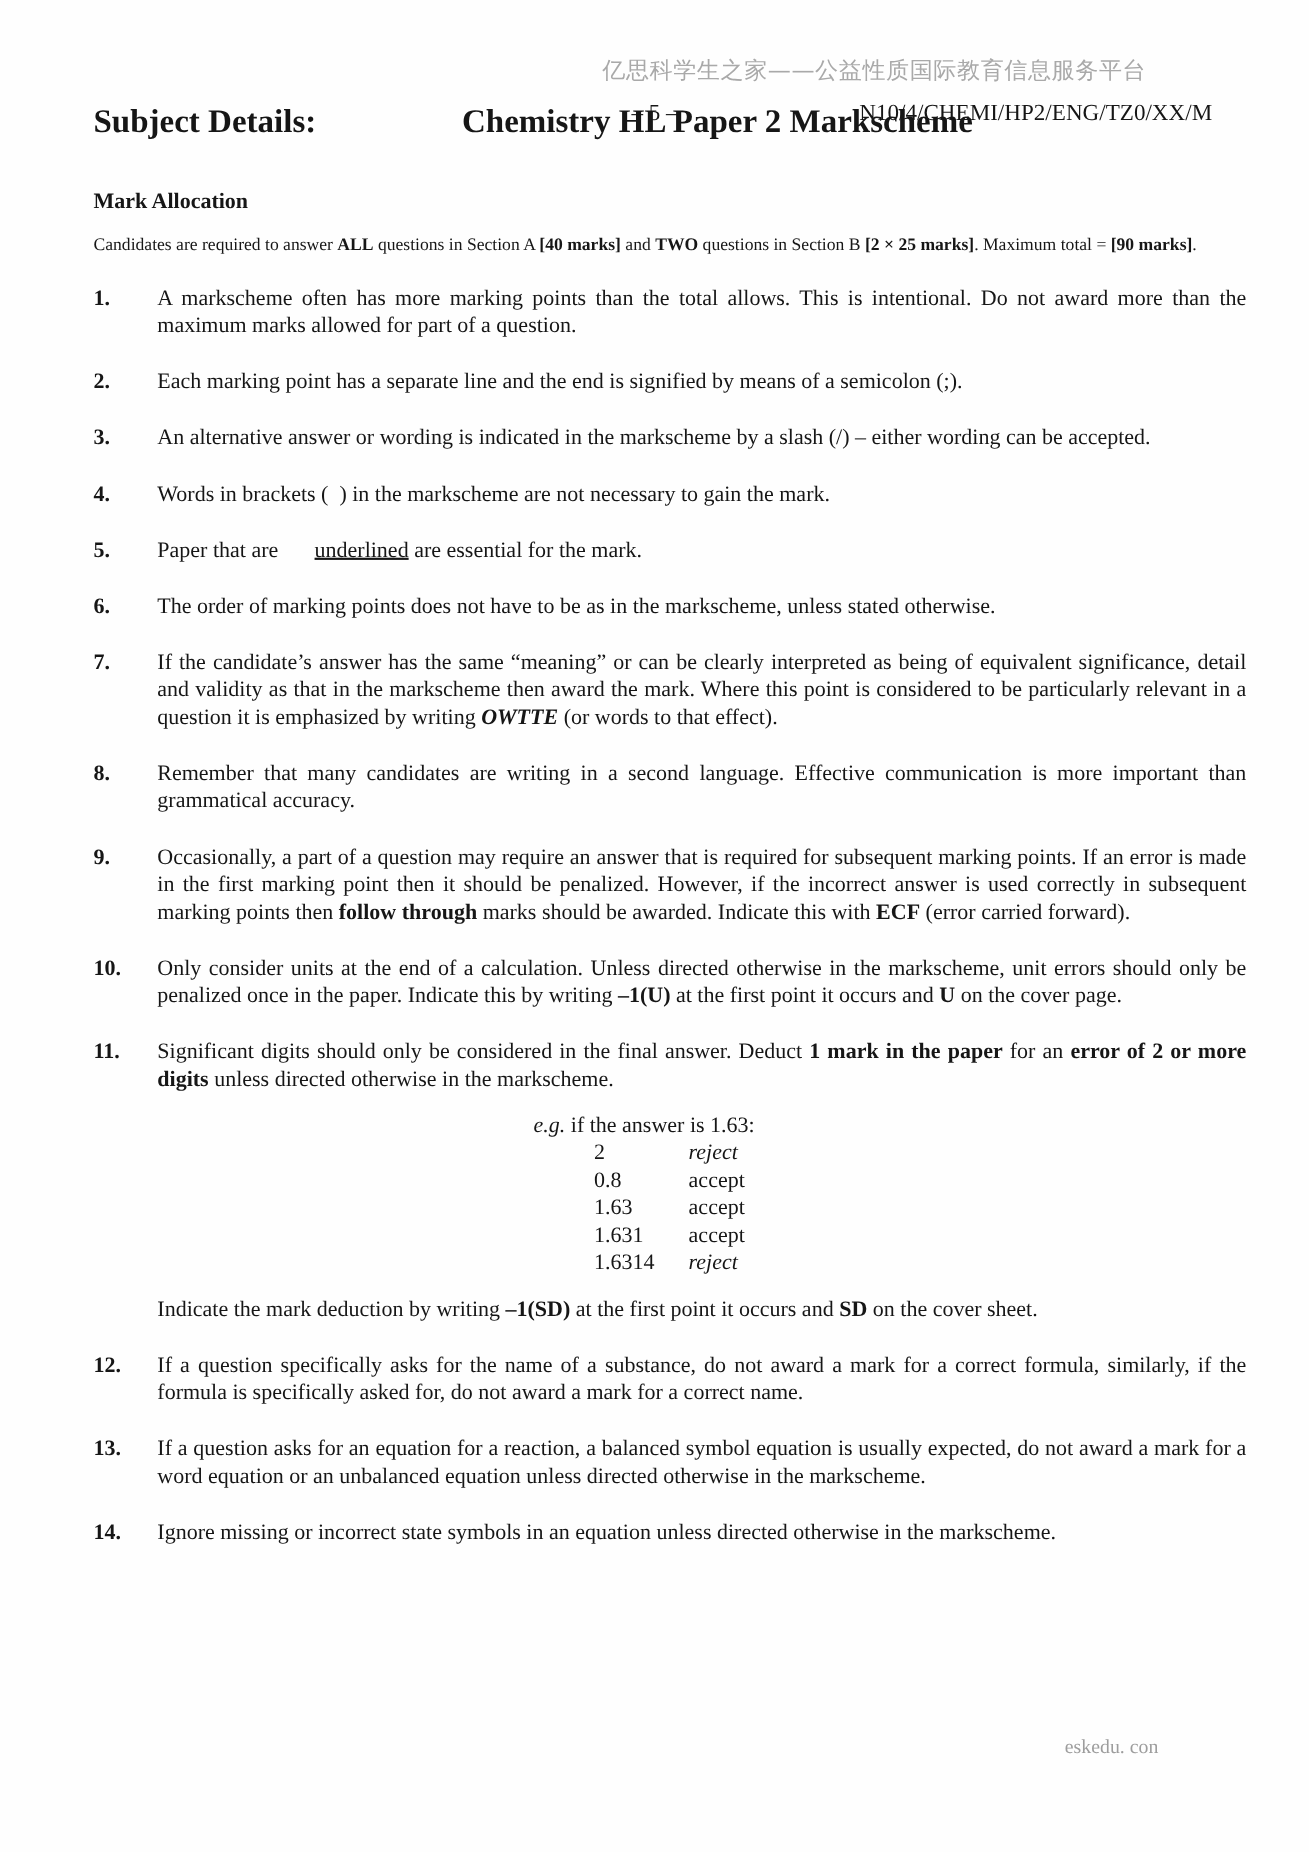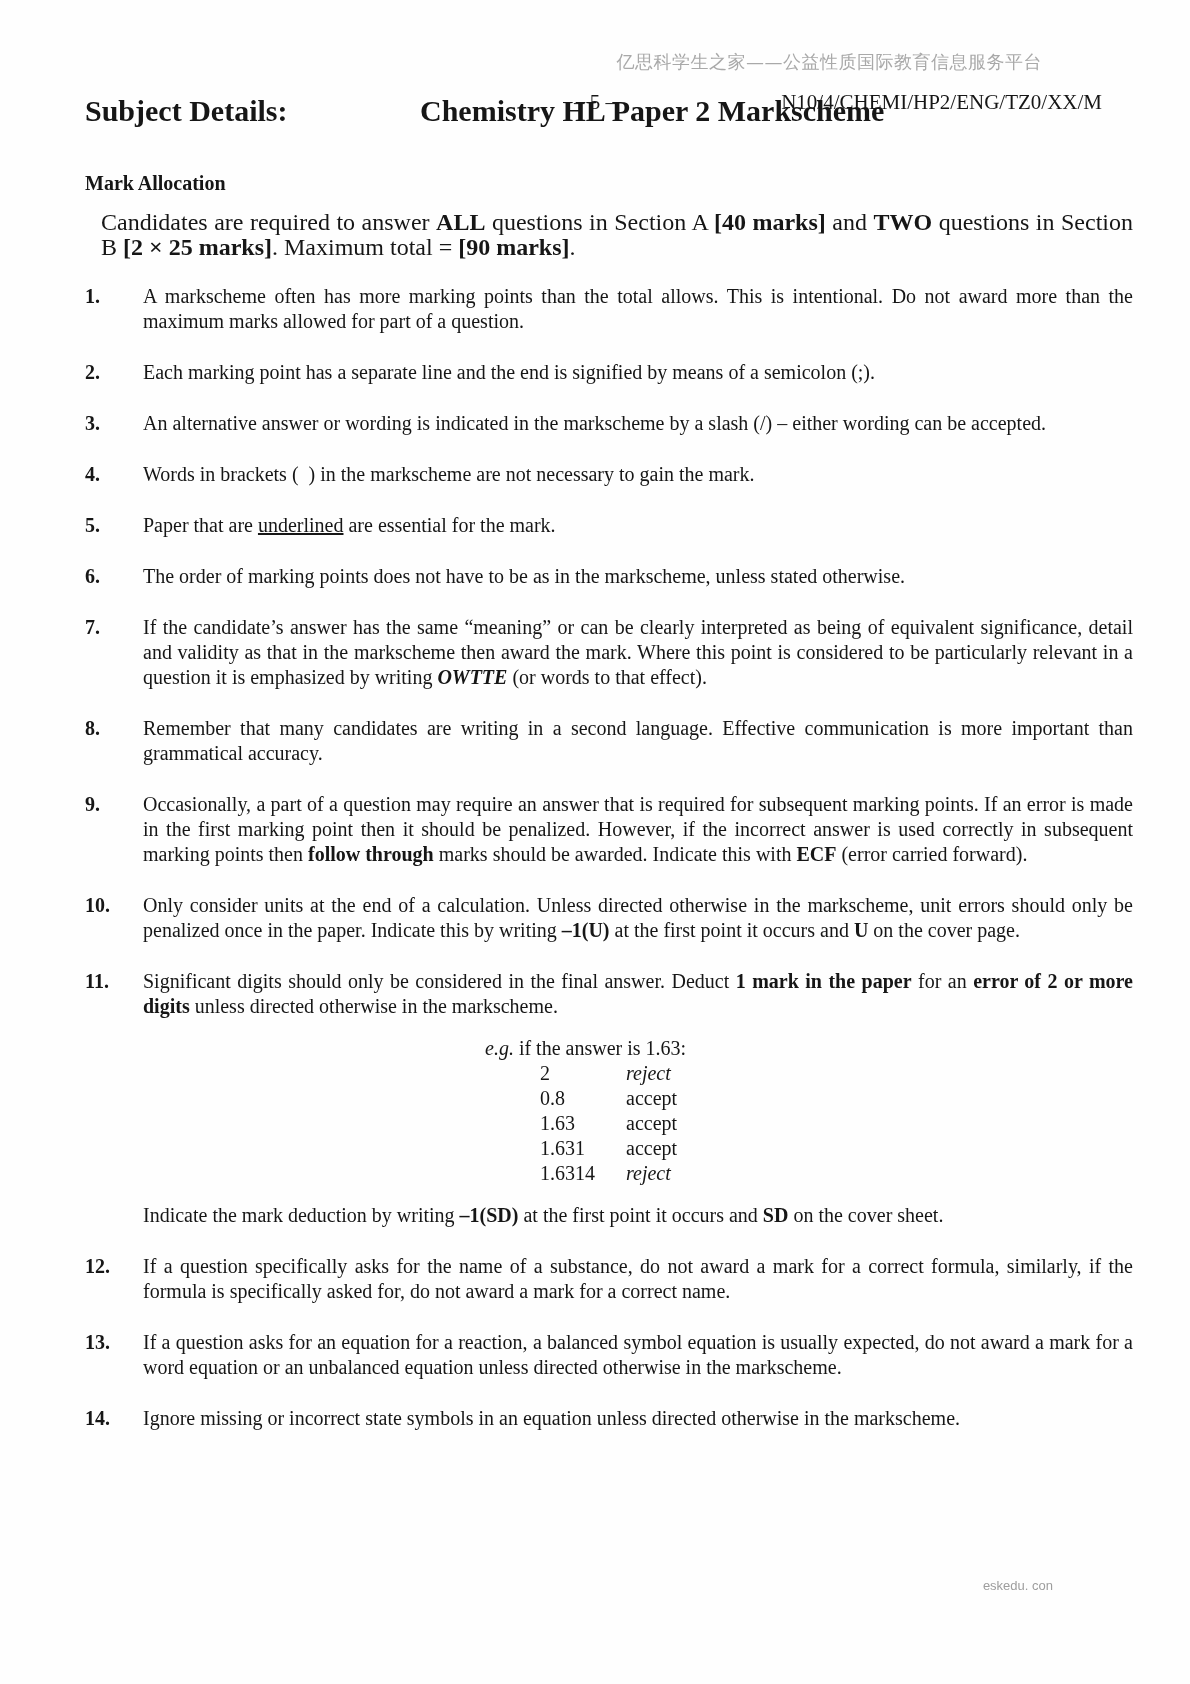--- a/index.html
+++ b/index.html
@@ -10,28 +10,28 @@
     margin:0 auto;
     background:#fefefe;
     font-family:"Liberation Serif","DejaVu Serif",serif;
     color:#161616;
     overflow:hidden;
     box-sizing:border-box;
     padding:50px 57px 0 85px;
   }
   .b{font-weight:bold;}
   .i{font-style:italic;}
-  .u{text-decoration:underline;}
+  .u{text-decoration:underline;margin-left:28px;}
 
   .wm-top{
     position:absolute;
     top:50px;
     right:148px;
     font-family:"DejaVu Sans","Liberation Sans",sans-serif;
-    font-size:18px;
+    font-size:21px;
     color:#a9a9a9;
     letter-spacing:.5px;
     white-space:nowrap;
   }
   .doc-header{
     position:absolute;
     top:90px;
     left:0;
     width:1190px;
     height:26px;
@@ -59,22 +59,22 @@
   .title-label{width:335px;flex-shrink:0;}
 
   .section-heading{
     margin-top:40px;
     font-size:20px;
     font-weight:bold;
     line-height:26px;
   }
 
   .intro{
-    margin:14px 0 0 16px;
-    font-size:24px;
+    margin:14px 0 0 0;
+    font-size:16px;
     line-height:25px;
     text-align:justify;
   }
 
   .rules{margin-top:24px;}
   .rule{
     display:flex;
     margin-bottom:26px;
     font-size:20px;
     line-height:25px;
@@ -96,22 +96,22 @@
   .ex-row{display:flex;margin-left:55px;}
   .ex-val{width:86px;flex-shrink:0;}
   .ex-verdict{}
 
   .note{margin-top:17px;}
 
   .wm-bottom{
     position:absolute;
     top:1578px;
     right:137px;
-    font-family:Liberation Sans, sans-serif;
-    font-size:13px;
+    font-family:Liberation Serif, serif;
+    font-size:18px;
     color:#9d9d9d;
     white-space:nowrap;
   }
 </style>
 </head>
 <body>
 
 <div class="page">
 
   <div class="wm-top">亿思科学生之家——公益性质国际教育信息服务平台</div>

